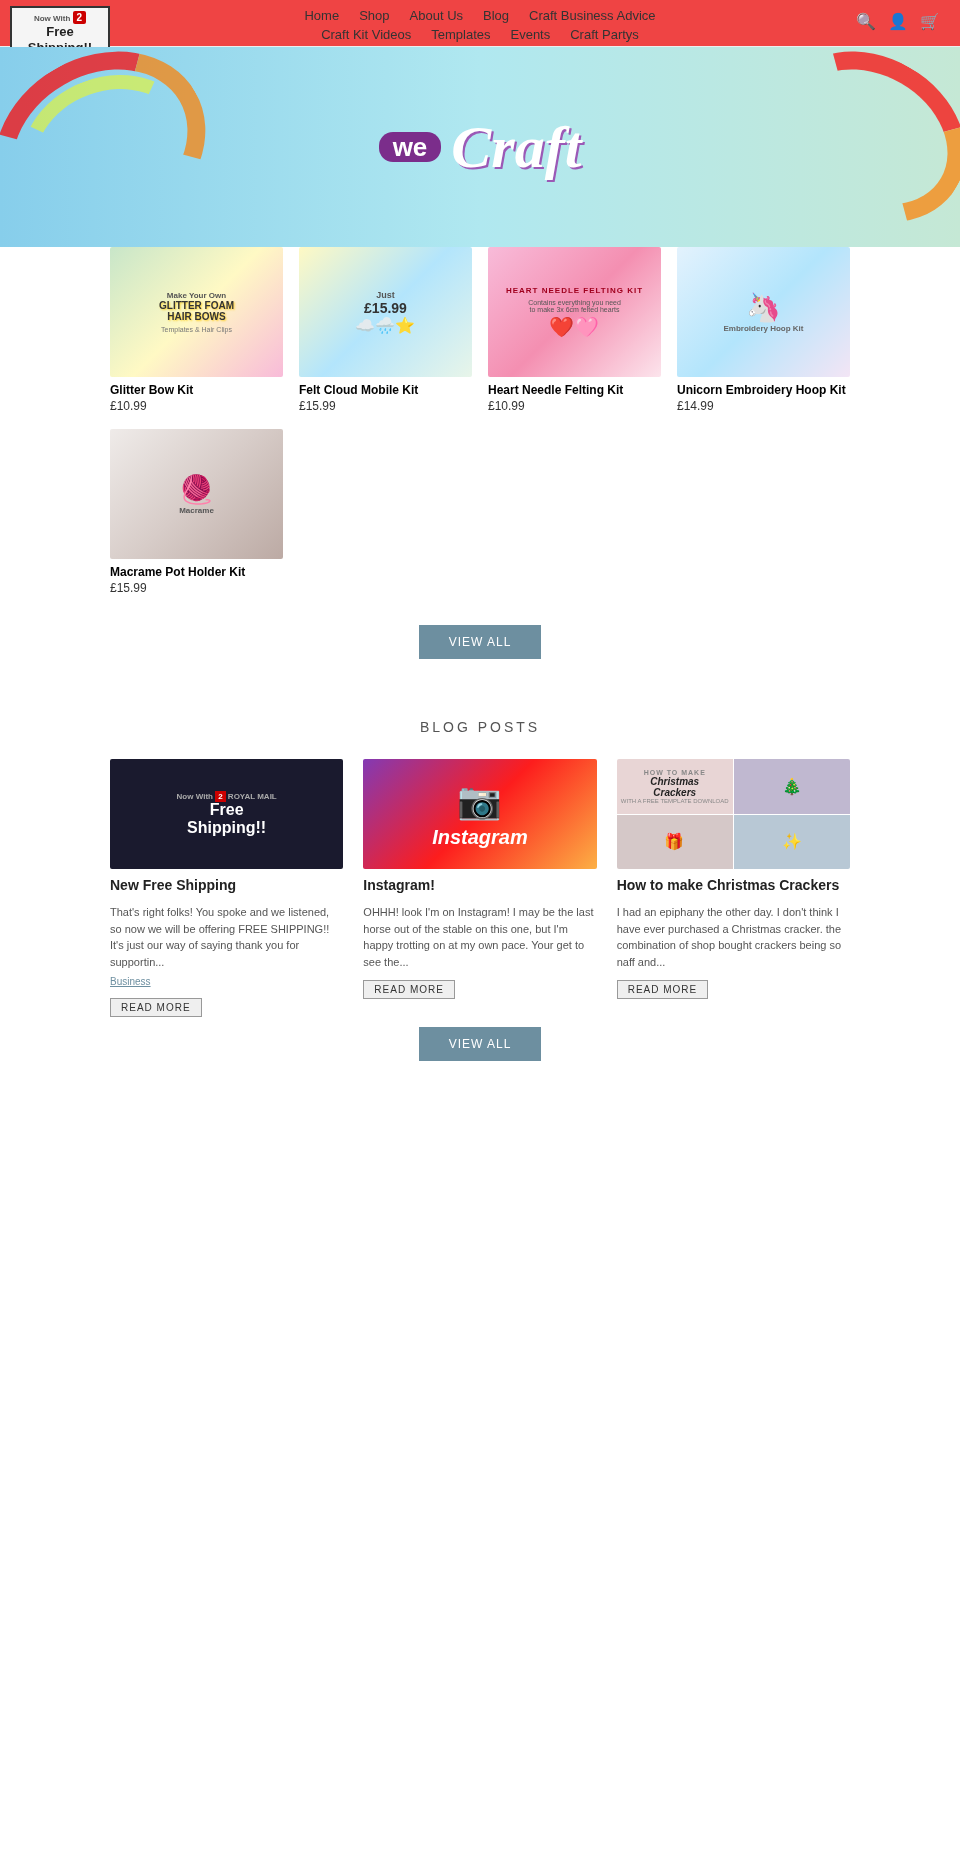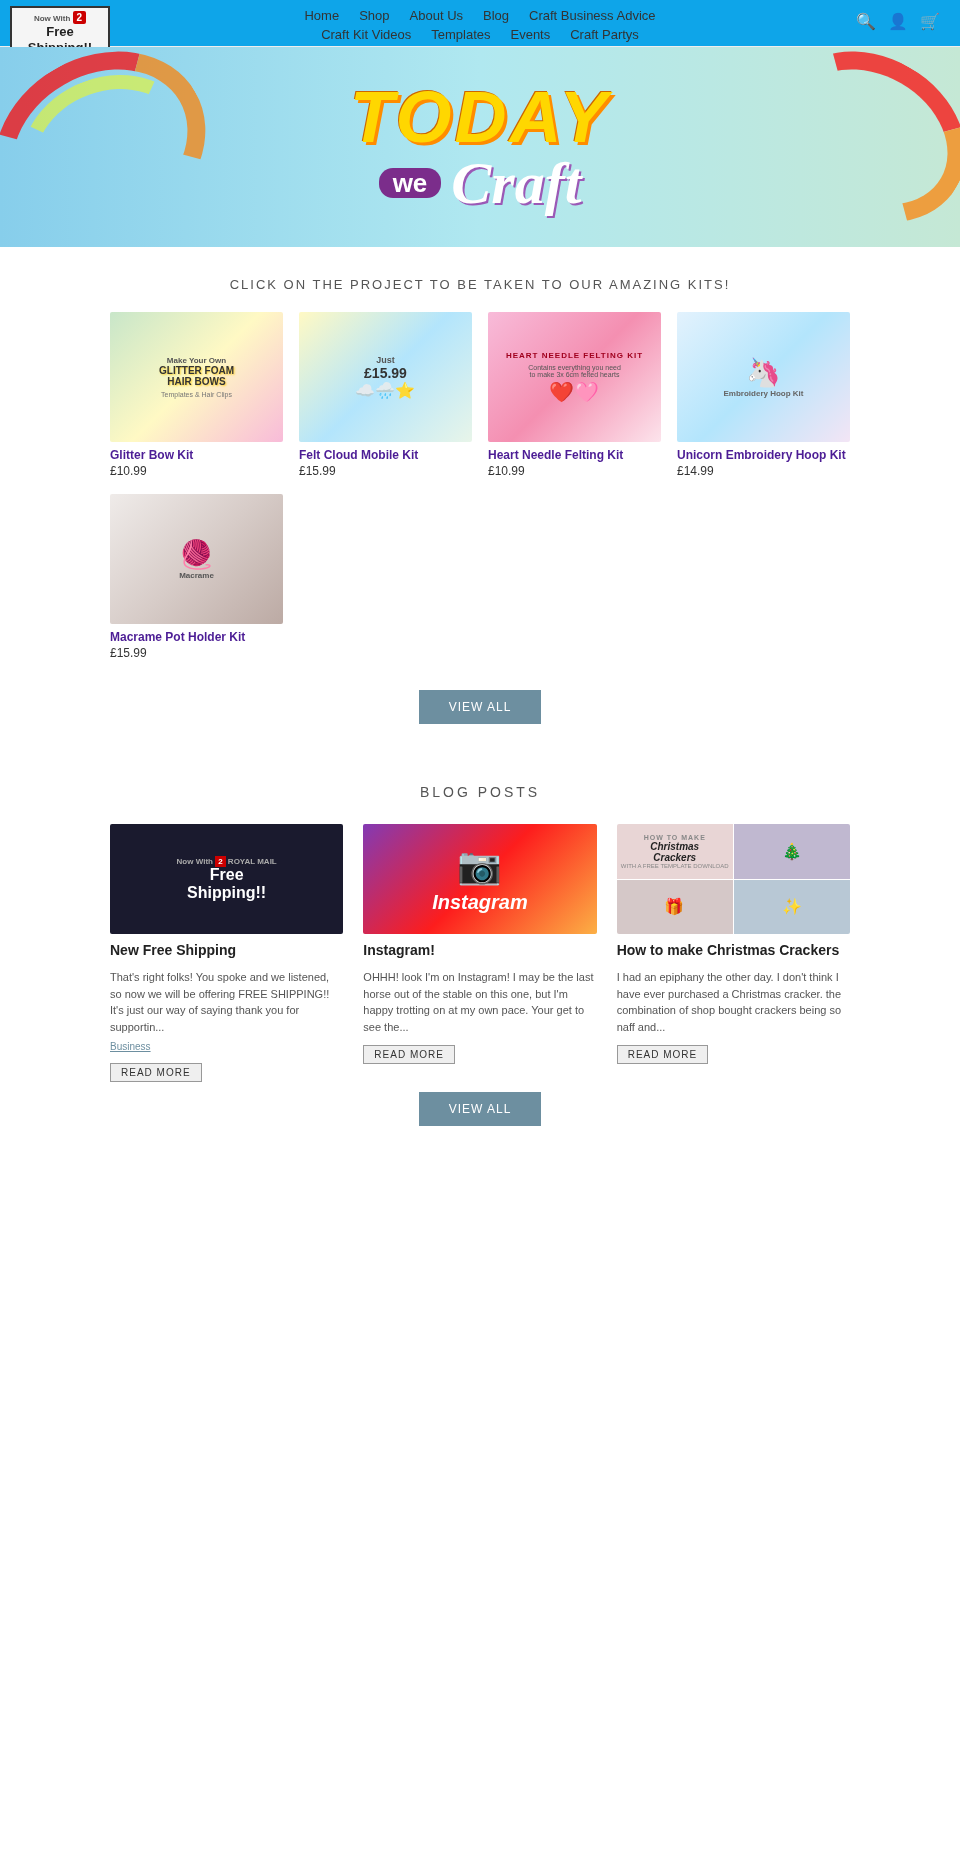--- a/index.html
+++ b/index.html
@@ -1,19 +1,19 @@
 <!DOCTYPE html>
 <html><head>
   <meta charset="utf-8">
   <style>
     * { box-sizing: border-box; margin: 0; padding: 0; }
     body { font-family: Arial, sans-serif; background: #fff; color: #333; font-size: 13px; }
 
     
-    nav { background: #0ea5e9; border-bottom: 1px solid #eee; padding: 8px 0 4px; text-align: center; position: relative; }
+    nav { background: #ef4444; border-bottom: 1px solid #eee; padding: 8px 0 4px; text-align: center; position: relative; }
     nav .nav-row { display: flex; justify-content: center; gap: 20px; flex-wrap: wrap; }
     nav a { text-decoration: none; color: #333; font-size: 13px; }
     .nav-icons { position: absolute; right: 20px; top: 12px; display: flex; gap: 12px; }
     .nav-icons span { cursor: pointer; font-size: 16px; }
     .logo-area { position: absolute; left: 10px; top: 6px; }
     .logo-box { background: #f5f5f5; border: 2px solid #333; padding: 4px 8px; font-size: 11px; font-weight: bold; line-height: 1.2; width: 100px; }
     .logo-box .free { font-size: 16px; font-weight: 900; color: #222; }
 
     
     .hero-banner {
@@ -29,21 +29,21 @@
     .hero-text { text-align: center; z-index: 2; }
 
     
     .section-title { text-align: center; font-size: 13px; letter-spacing: 2px; color: #555; padding: 30px 0 20px; font-weight: normal; text-transform: uppercase; }
 
     
     .products-section { max-width: 780px; margin: 0 auto; padding: 0 20px; }
     .products-grid { display: grid; grid-template-columns: repeat(4, 1fr); gap: 16px; }
     .product-card { cursor: pointer; }
     .product-img { width: 100%; height: 130px; background: #ddd; border-radius: 2px; object-fit: cover; overflow: hidden; display: flex; align-items: center; justify-content: center; }
-    .product-name { font-size: 12px; font-weight: bold; margin-top: 6px; color: #4c1d95; }
+    .product-name { font-size: 12px; font-weight: bold; margin-top: 6px; color: #000000; }
     .product-price { font-size: 12px; color: #333; margin-top: 2px; }
 
     
     .img-glitter { background: linear-gradient(135deg, #c8e6c9, #fff9c4, #f8bbd9); }
     .img-cloud { background: linear-gradient(135deg, #fff9c4, #b3e5fc, #e8f5e9); }
     .img-heart { background: linear-gradient(135deg, #f8bbd9, #f48fb1, #fce4ec); }
     .img-unicorn { background: linear-gradient(135deg, #e3f2fd, #b3e5fc, #f3e5f5); }
     .img-macrame { background: linear-gradient(135deg, #efebe9, #d7ccc8, #bcaaa4); }
 
     
@@ -103,30 +103,28 @@
   </div>
 </nav>
 
 <div class="hero-banner">
   <div style="position:absolute;left:0;top:0;width:100%;height:100%;background:linear-gradient(to right, #87CEEB 0%, #b0e8f0 50%, #c5e8d5 100%);z-index:0;"></div>
 
   <div style="position:absolute;left:-10px;top:10px;width:220px;height:180px;border-radius:50%;border: 18px solid transparent;border-top:18px solid #ff0000;border-right:18px solid #ff7f00;transform:rotate(-30deg);z-index:1;opacity:0.7;"></div>
   <div style="position:absolute;left:20px;top:30px;width:180px;height:150px;border-radius:50%;border:14px solid transparent;border-top:14px solid #ffff00;transform:rotate(-20deg);z-index:1;opacity:0.5;"></div>
   <div style="position:absolute;right:-10px;top:10px;width:200px;height:160px;border-radius:50%;border:18px solid transparent;border-top:18px solid #ff0000;border-left:18px solid #ff7f00;transform:rotate(30deg) scaleX(-1);z-index:1;opacity:0.7;"></div>
   <div class="hero-text" style="z-index:2;line-height:1;">
-    <div style="font-size:72px;font-weight:900;color:#FFD700;text-shadow:3px 3px 0 #FF8C00,-1px -1px 0 #cc6600;font-style:italic;letter-spacing:3px;">TODAY</div>
     <div style="display:flex;align-items:center;justify-content:center;gap:10px;">
       <span style="font-size:26px;color:#fff;font-weight:bold;background:#7B2D8B;border-radius:14px;padding:2px 14px;">we</span>
       <span style="font-size:60px;font-weight:900;color:#fff;font-style:italic;font-family:Georgia,serif;text-shadow:2px 2px 0 #9B59B6;">Craft</span>
     </div>
   </div>
 </div>
 
 <div class="products-section">
-  <p class="section-title">CLICK ON THE PROJECT TO BE TAKEN TO OUR AMAZING KITS!</p>
 
   <div class="products-grid">
 
     <div class="product-card">
       <div class="product-img img-glitter">
         <div style="text-align:center;padding:6px;">
           <div style="font-size:8px;font-weight:bold;color:#555;">Make Your Own</div>
           <div style="font-size:10px;font-weight:900;color:#333;text-shadow:1px 1px 2px rgba(255,200,0,0.8);">GLITTER FOAM<br>HAIR BOWS</div>
           <div style="font-size:7px;color:#777;margin-top:4px;">Templates &amp; Hair Clips</div>
         </div>

